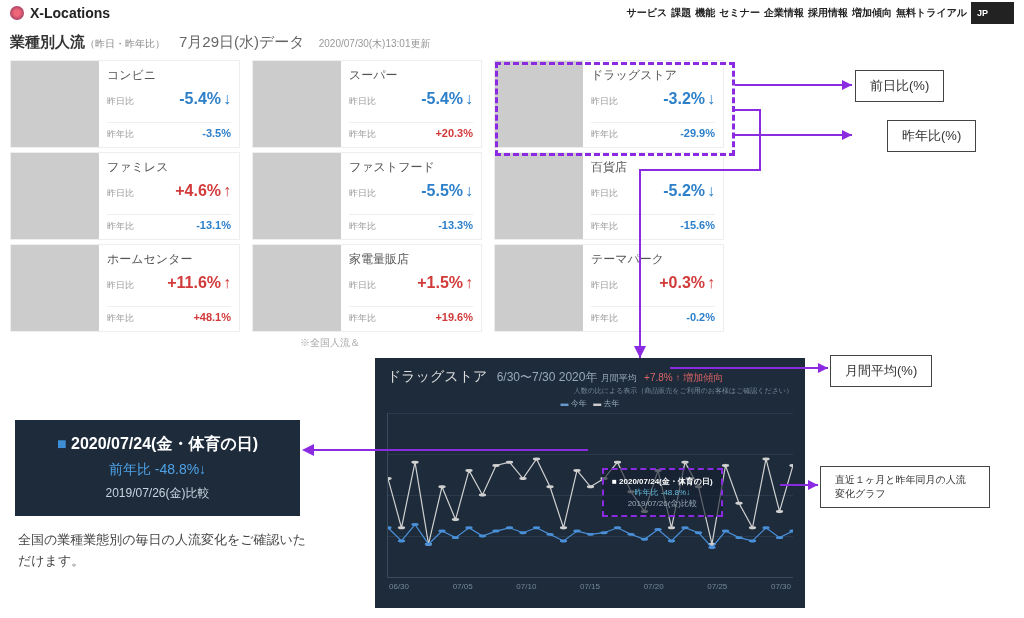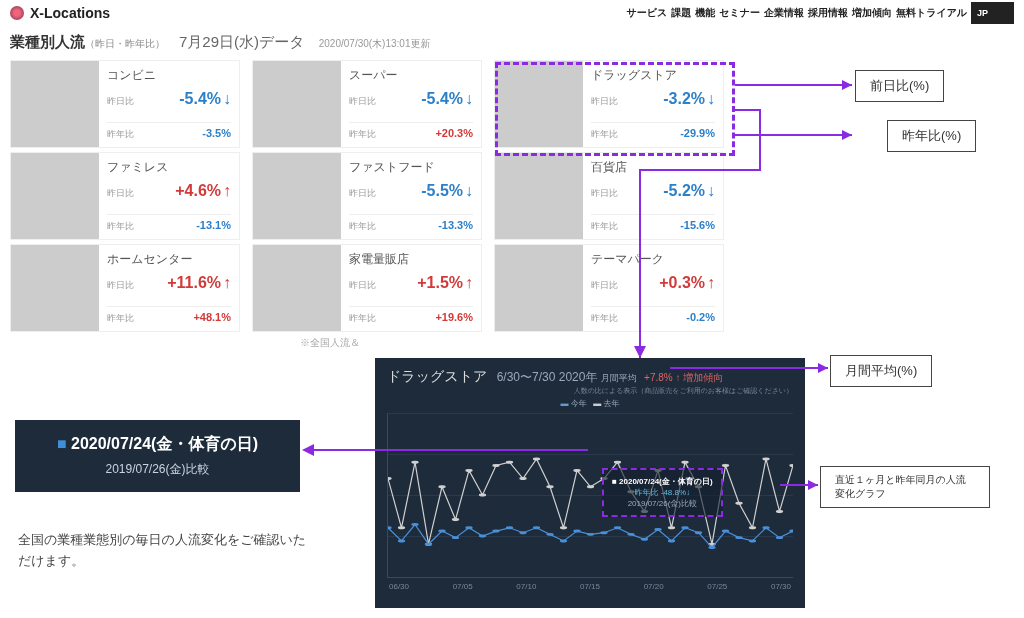--- a/index.html
+++ b/index.html
@@ -337,20 +337,21 @@
       <span>07/10</span>
       <span>07/15</span>
       <span>07/20</span>
       <span>07/25</span>
       <span>07/30</span>
     </div>
 </div>
 
 <div class="big-tip">
   <div class="l1">2020/07/24(金・体育の日)</div>
+  <div class="l2">前年比 -48.8%↓</div>
   <div class="l3">2019/07/26(金)比較</div>
 </div>
 
 <div class="desc">全国の業種業態別の毎日の人流変化をご確認いただけます。</div>
 
 <svg class="arrow-svg" style="left:0;top:0" width="1024" height="618">
 
   <polyline class="stem" points="735,110 760,110 760,170 640,170 640,358"></polyline>
   <polygon class="head" points="640,358 634,346 646,346"></polygon>
 

